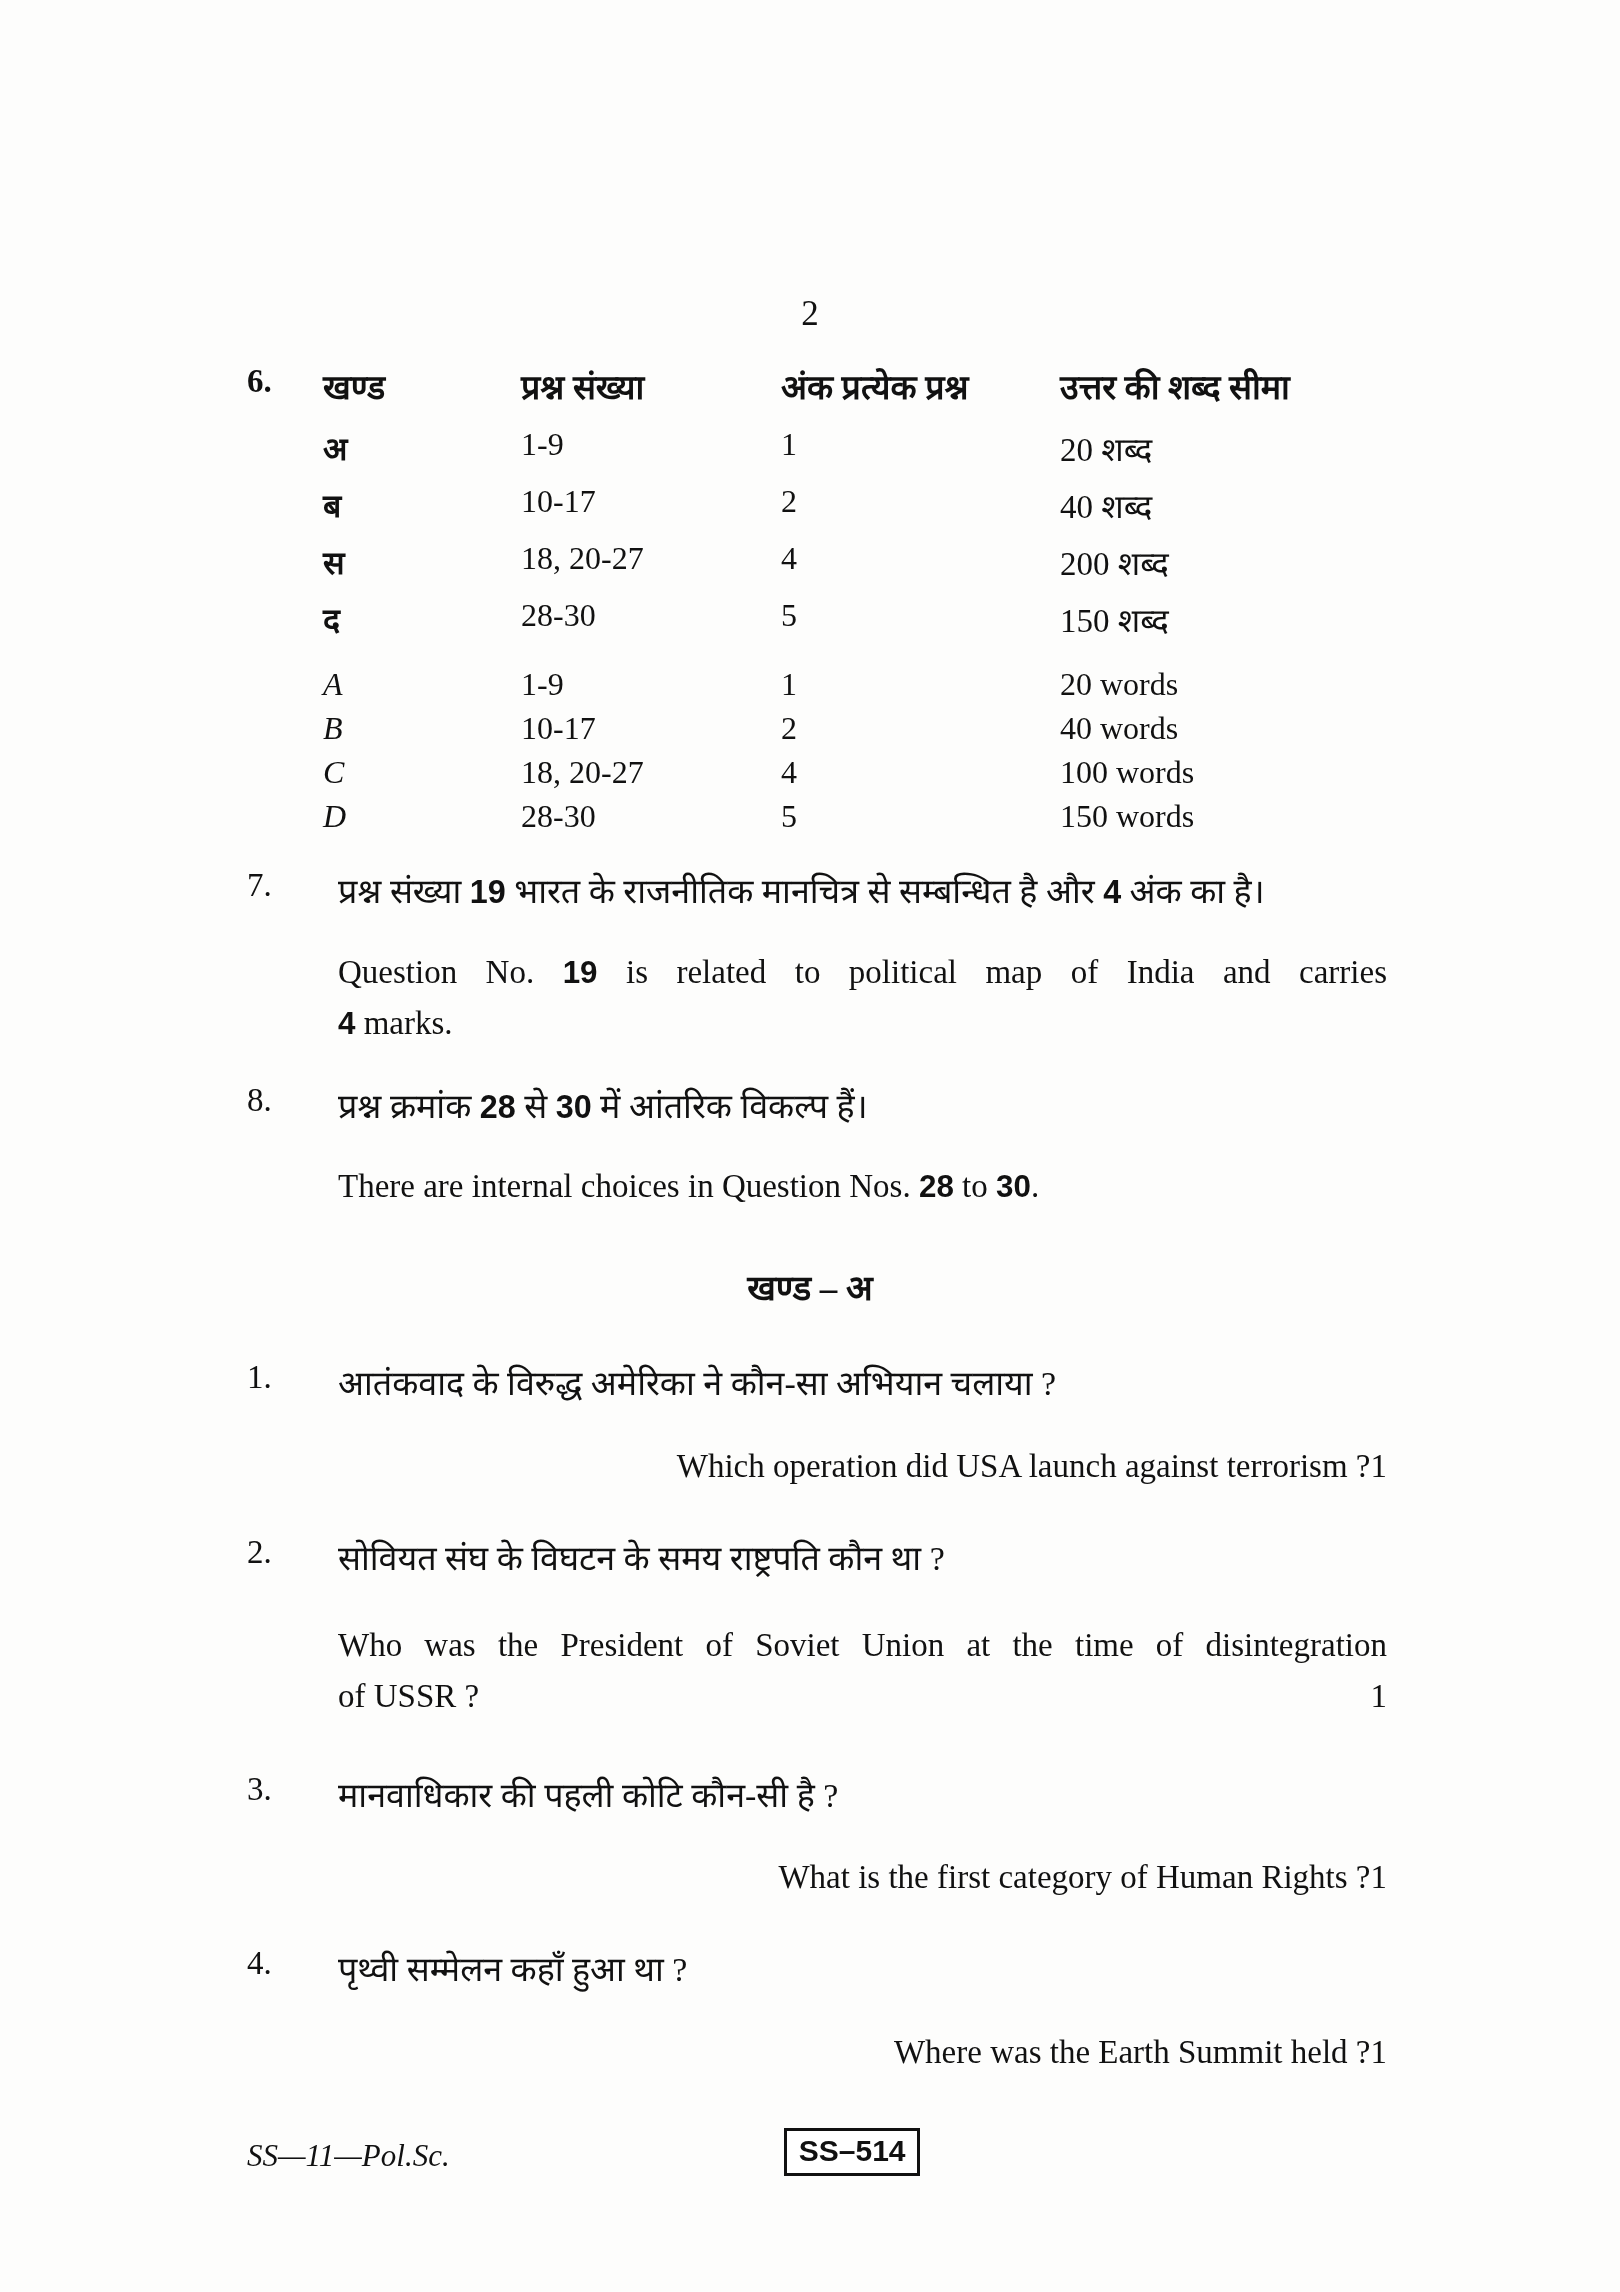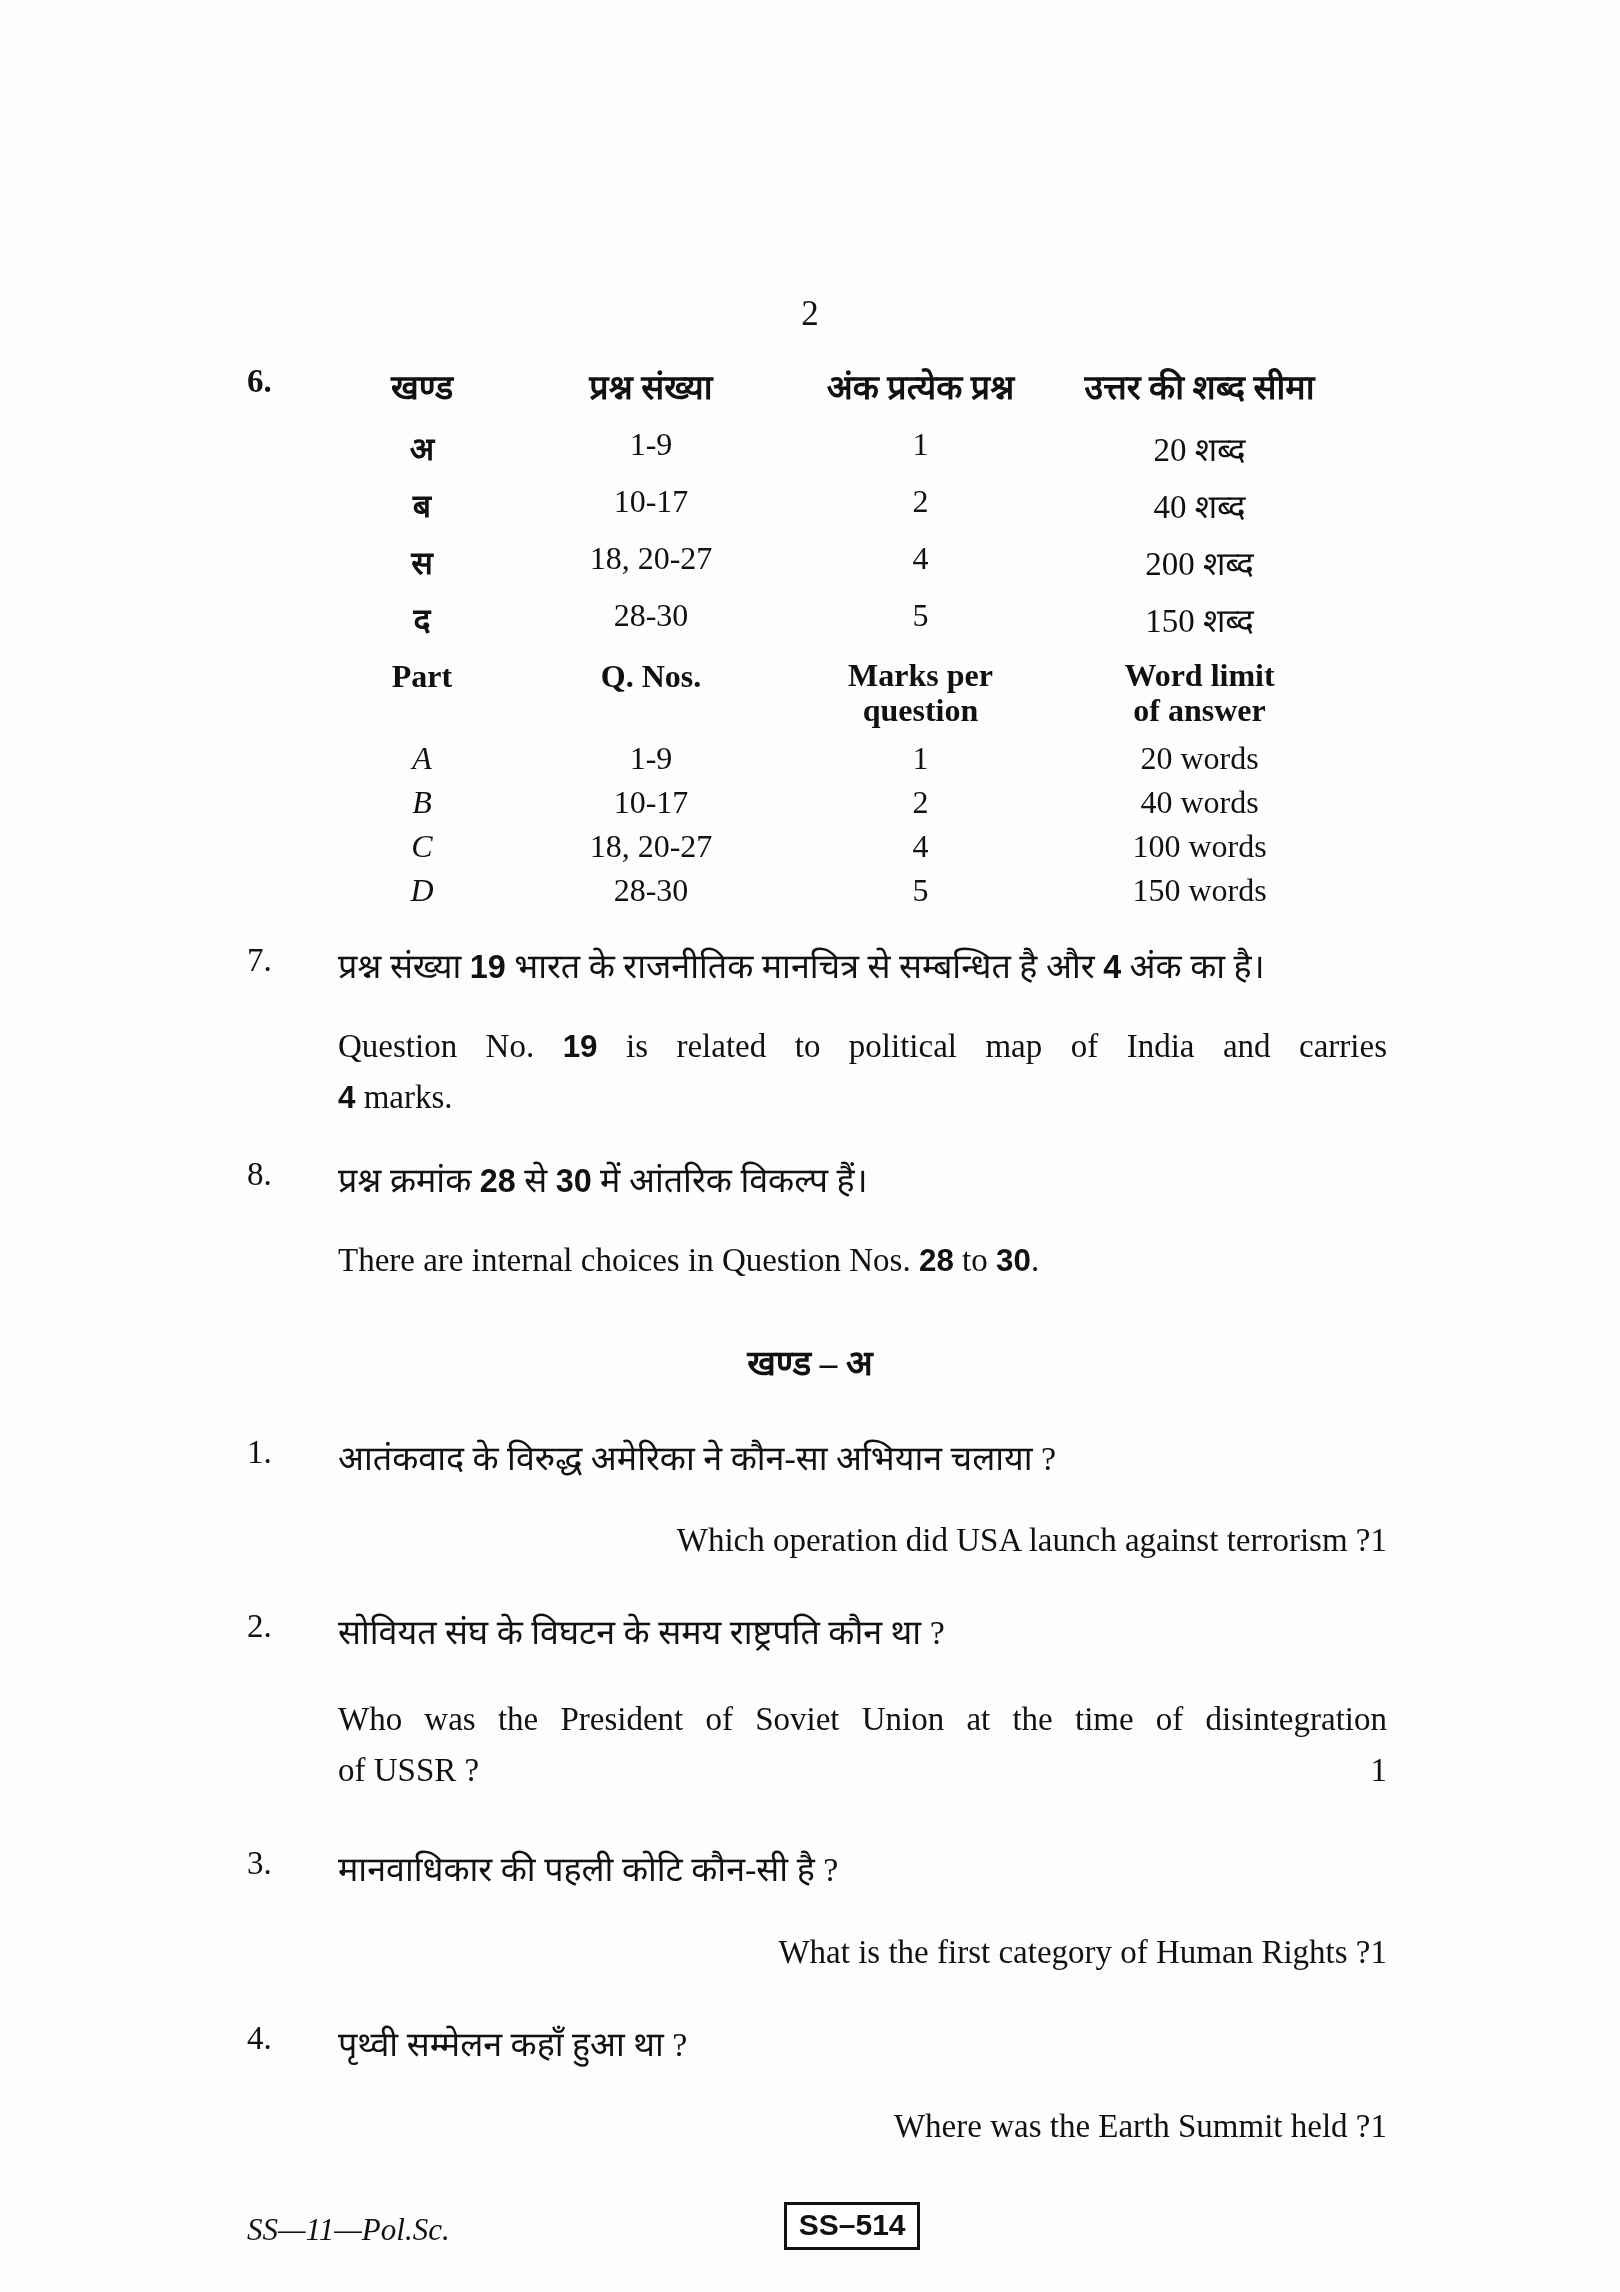--- a/index.html
+++ b/index.html
@@ -29,21 +29,21 @@
   .itable {
     margin-left: 247px;
     margin-top: 29px;
     width: 1093px;
   }
   .trow {
     display: grid;
     grid-template-columns: 76px 198px 260px 279px 279px;
     align-items: start;
   }
-  .trow > div { text-align: center; }
+  .trow > div { }
   .trow > .numcell { text-align: left; font-size: 33px; }
   .hi { font-family: "Liberation Serif", "DejaVu Sans", serif; }
   .hi-head { font-size: 34px; font-weight: bold; height: 63px; }
   .hi-row  { font-size: 33px; height: 57px; }
   .hi-row .seclabel { font-weight: bold; font-size: 32px; }
   .en-head { font-size: 32px; font-weight: bold; height: auto; padding-top: 3.9px; }
   .en-head .two-line div { line-height: 1.1; }
   .en-row  { font-size: 32px; height: 44px; }
   .en-row .seclabel { font-style: italic; }
   .num-serif { font-size: 32px; }
@@ -155,33 +155,20 @@
     </div>
 
     <div class="trow hi hi-row">
       <div class="numcell"></div>
       <div class="seclabel">द</div>
       <div class="num-serif">28-30</div>
       <div class="num-serif">5</div>
       <div>150 शब्द</div>
     </div>
 
-    <div class="trow en-head">
-      <div class="numcell"></div>
-      <div>Part</div>
-      <div>Q. Nos.</div>
-      <div class="two-line">
-        <div>Marks per</div>
-        <div>question</div>
-      </div>
-      <div class="two-line">
-        <div>Word limit</div>
-        <div>of answer</div>
-      </div>
-    </div>
 
     <div class="trow en-row" style="margin-top:11.8px;">
       <div class="numcell"></div>
       <div class="seclabel">A</div>
       <div>1-9</div>
       <div>1</div>
       <div>20 words</div>
     </div>
 
     <div class="trow en-row">

